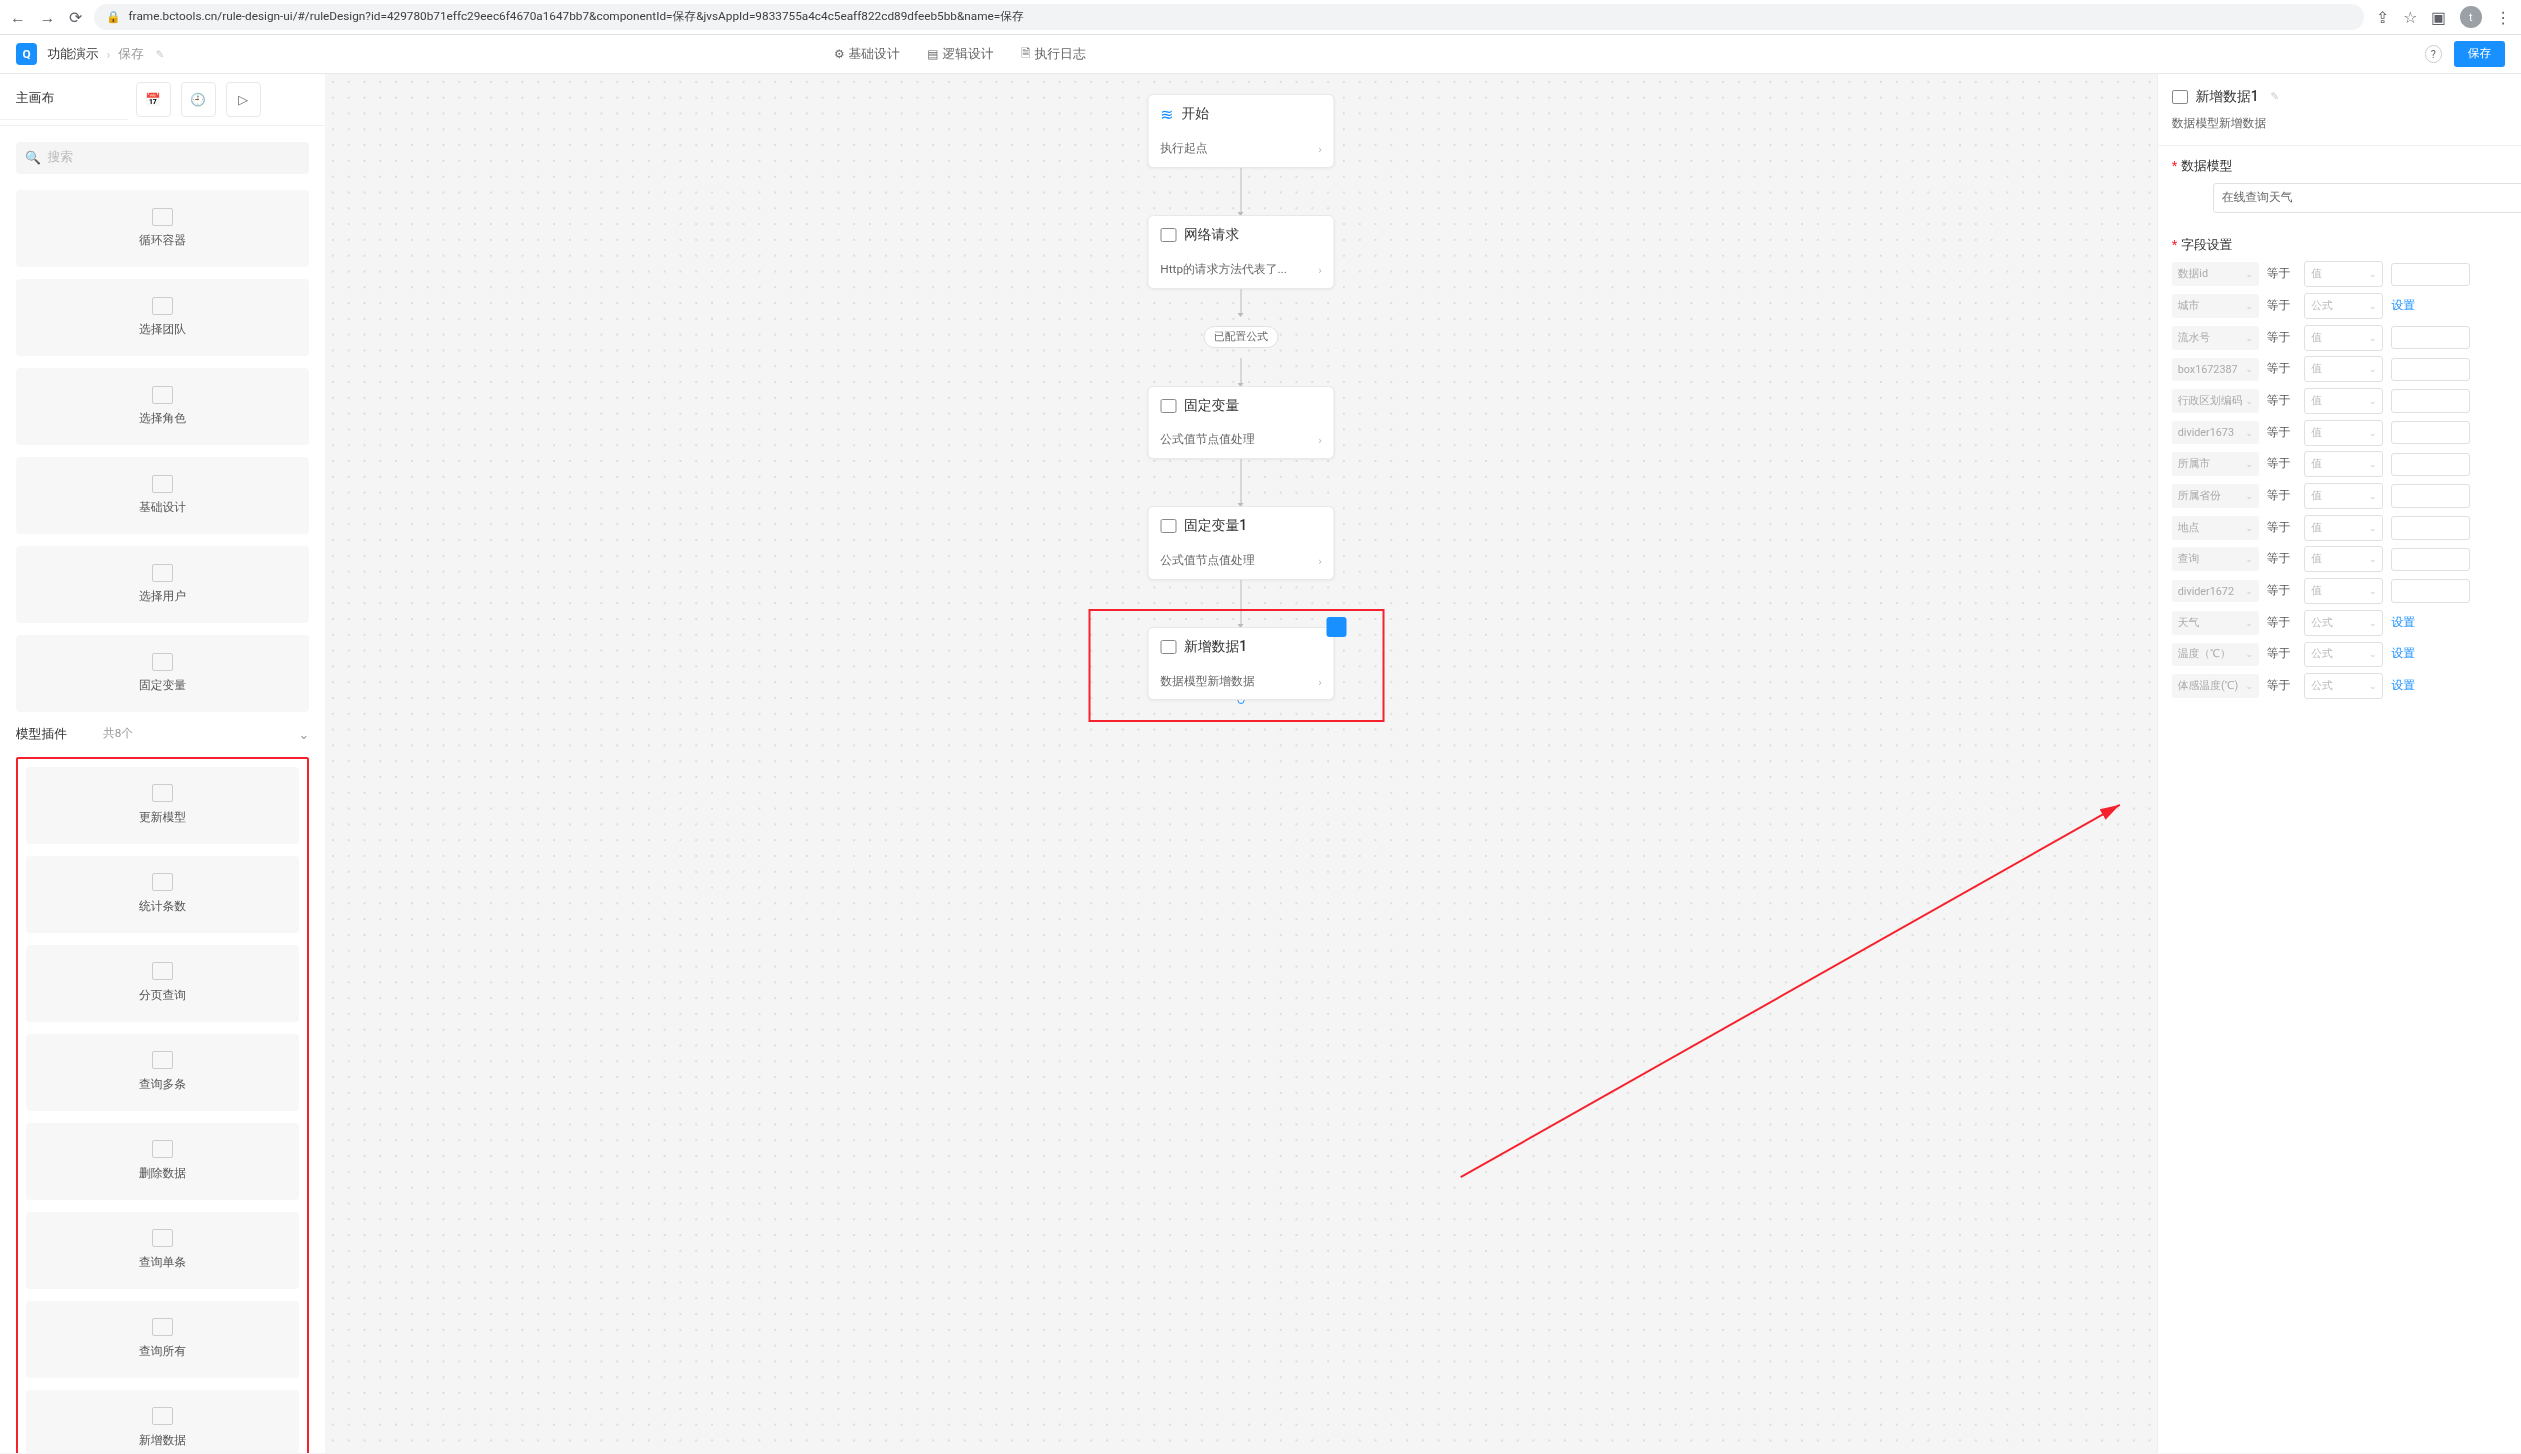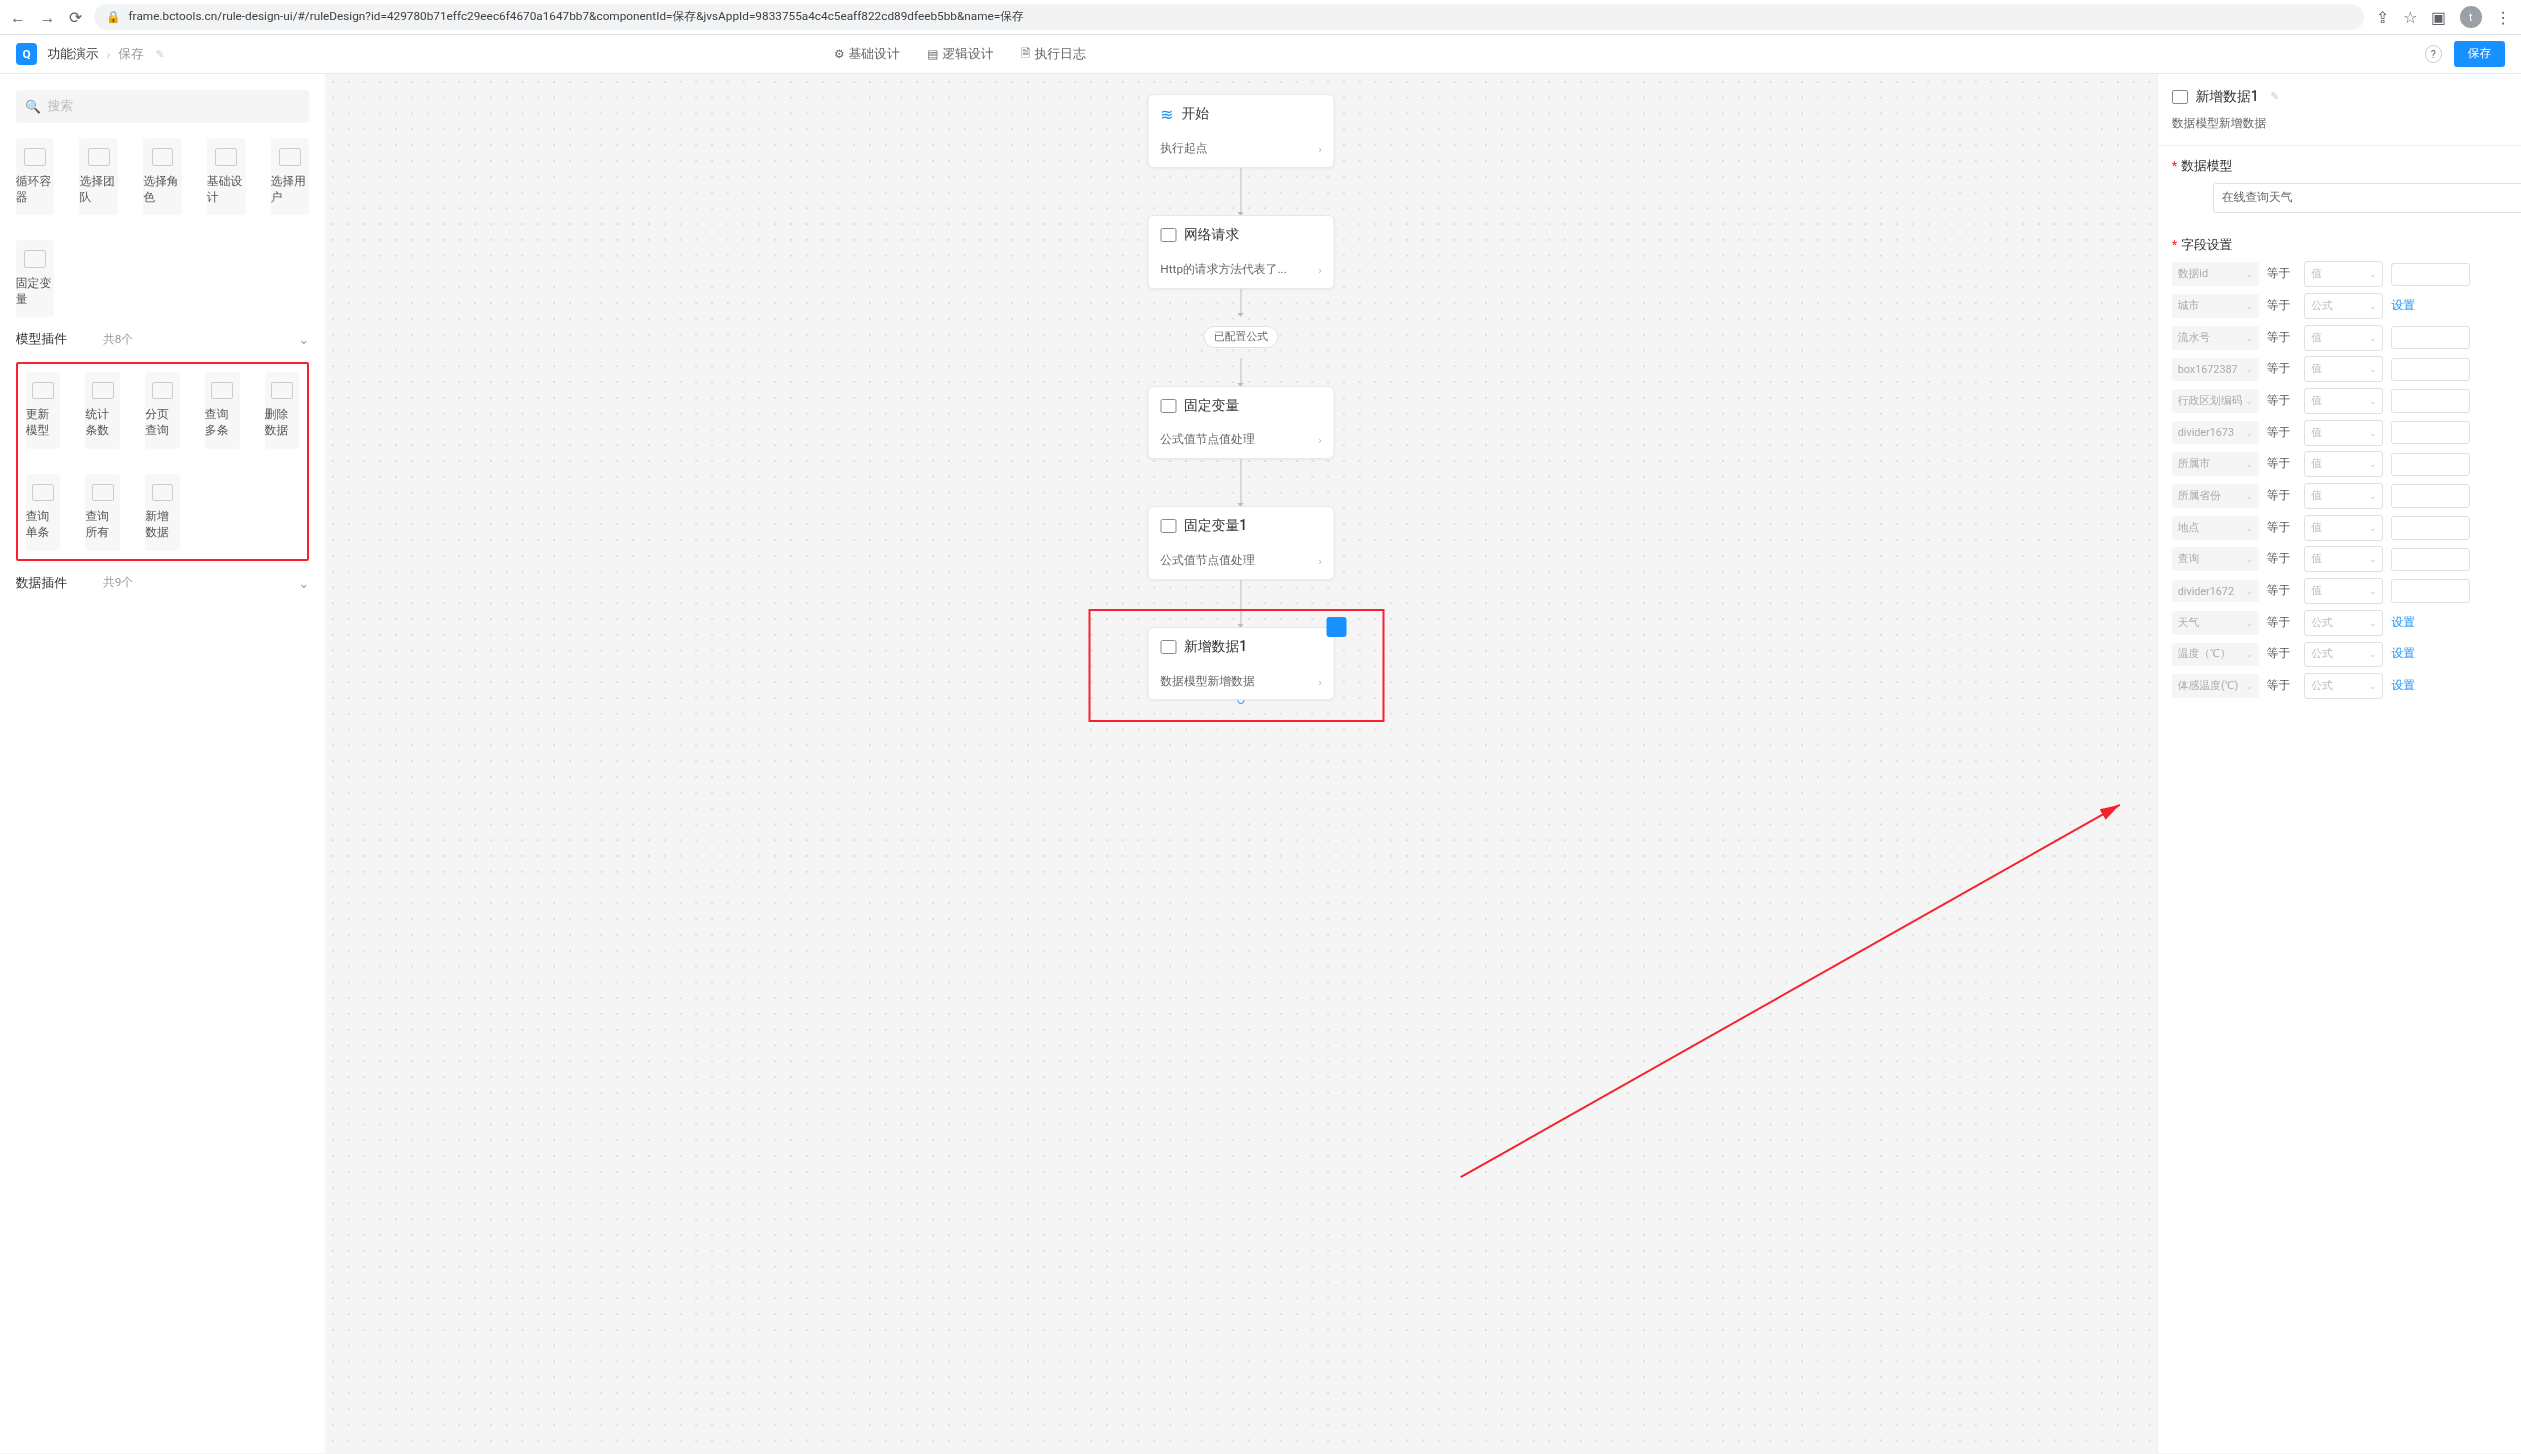--- a/index.html
+++ b/index.html
@@ -29,21 +29,21 @@
 .help-icon { width:17.7px;height:17.7px;border:1px solid #ccc;border-radius:50%; display:flex;align-items:center;justify-content:center;font-size:10.8px;color:#666;}
 .save-btn { background:#1890ff; color:#fff; border:none; border-radius:3px; padding:4.9px 13.8px; font-size:11.8px; cursor:pointer;}
 
 
 .main { display:flex; height: calc(100vh - 75px); }
 .left-panel { width: 325px; background:#fff; display:flex; flex-direction:column; position:relative;}
 .canvas-tab { padding:11.8px 15.8px; font-size:12.8px; border-bottom:1px solid #f0f0f0; display:flex; align-items:center;}
 .tool-btn { width:35px;height:35px;border:1px solid #e8e8e8;border-radius:3.9px;background:#fff;display:flex;align-items:center;justify-content:center;cursor:pointer; color:#666;}
 .search-box { margin:15.8px; padding:7.9px 9.9px; background:#f5f5f5; border-radius:3.9px; display:flex; align-items:center; gap:5.9px; color:#bbb;}
 .palette { padding:0 15.8px 15.8px; overflow-y:auto; flex:1;}
-.palette-grid { display:grid; grid-template-columns:repeat(5,1fr); gap:25px;}
+.palette-grid { display:grid; grid-template-columns:repeat(1,1fr); gap:12px;}
 .palette-item { background:#f7f7f7; border-radius:3.9px; height:77px; display:flex; flex-direction:column; align-items:center; justify-content:center; gap:7.9px; cursor:pointer;}
 .palette-item .picon { width:21.7px;height:17.7px;border:1.5px solid #ccc;border-radius:2px;}
 .palette-item .plabel { font-size:11.8px; color:#555;}
 .section-head { display:flex; align-items:center; padding:13.8px 0 9.9px; font-size:12.8px; font-weight:500; gap:7.9px;}
 .section-head .count{ color:#999; font-weight:normal; font-size:11.8px;margin-left:28px;}
 .section-head .chev{ margin-left:auto; color:#999;}
 .red-box { border:2px solid #f5222d; border-radius:2px; padding:7.9px; margin-top:3.9px;}
 
 
 .canvas { flex:1; position:relative; background-image: radial-gradient(#ddd 1px, transparent 1px); background-size: 15.8px 15.8px; overflow:hidden;}
@@ -130,20 +130,28 @@
   </div>
   <div class="header-right">
     <div class="help-icon">?</div>
     <button class="save-btn">保存</button>
   </div>
 </div>
 
 <div class="main">
 
   <div class="left-panel">
+    <div style="display:flex; align-items:center; border-bottom:1px solid #f0f0f0;">
+      <div class="canvas-tab" style="flex:0 0 128px;">主画布</div>
+      <div style="display:flex; gap:9.9px; padding:7.9px;">
+        <div class="tool-btn">📅</div>
+        <div class="tool-btn">🕘</div>
+        <div class="tool-btn">▷</div>
+      </div>
+    </div>
     <div class="search-box">
       <span>🔍</span>
       <span>搜索</span>
     </div>
     <div class="palette">
       <div class="palette-grid" id="g1">
           <div class="palette-item">
             <div class="picon"></div>
             <div class="plabel">循环容器</div>
           </div>

